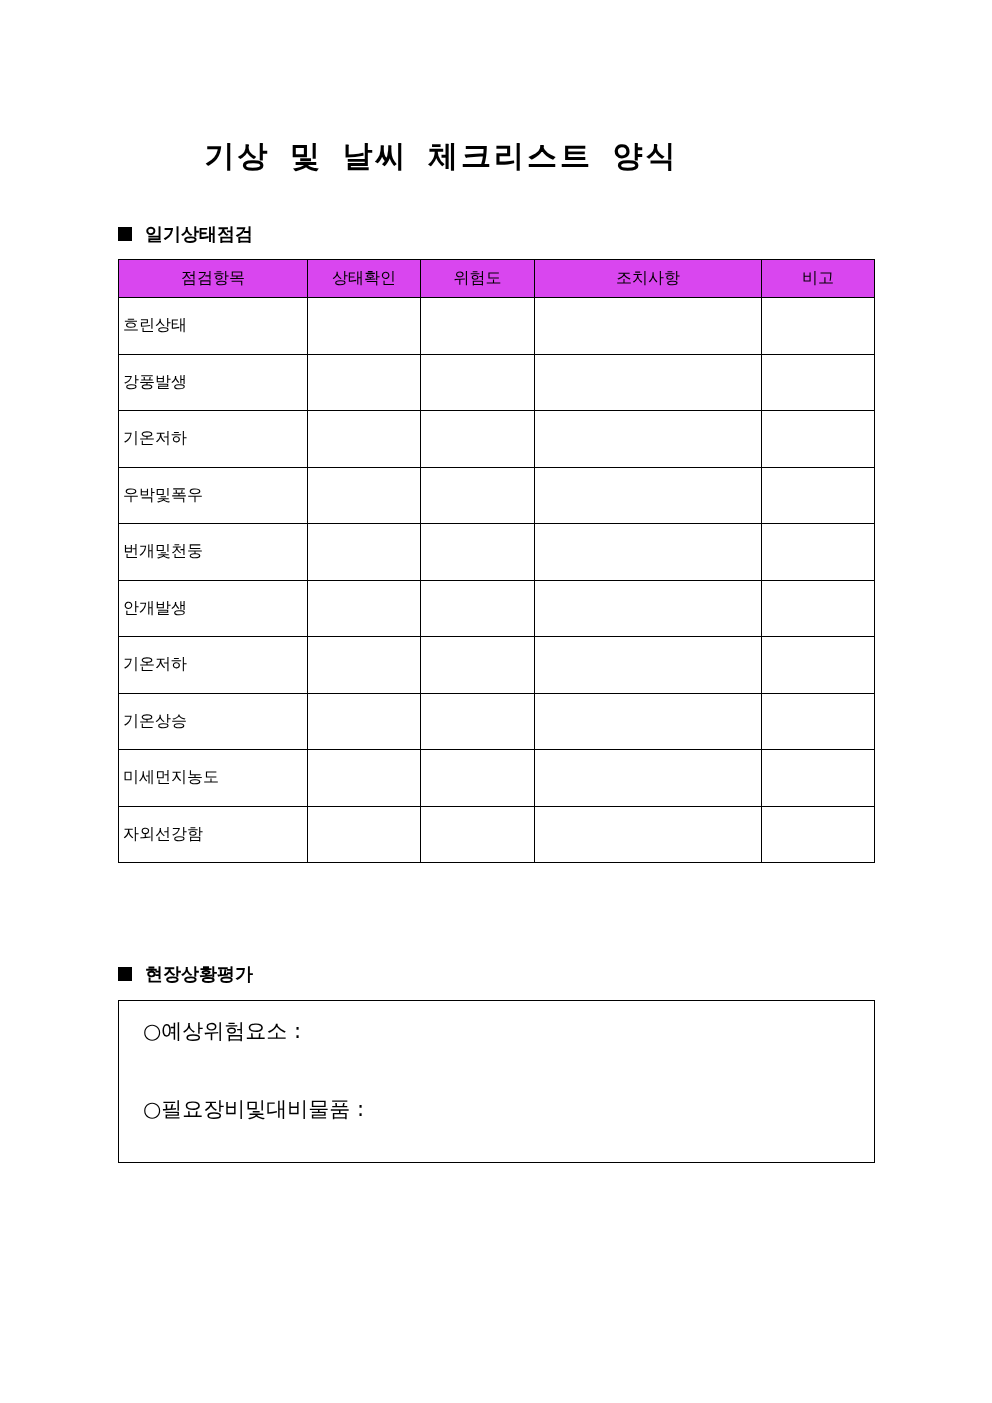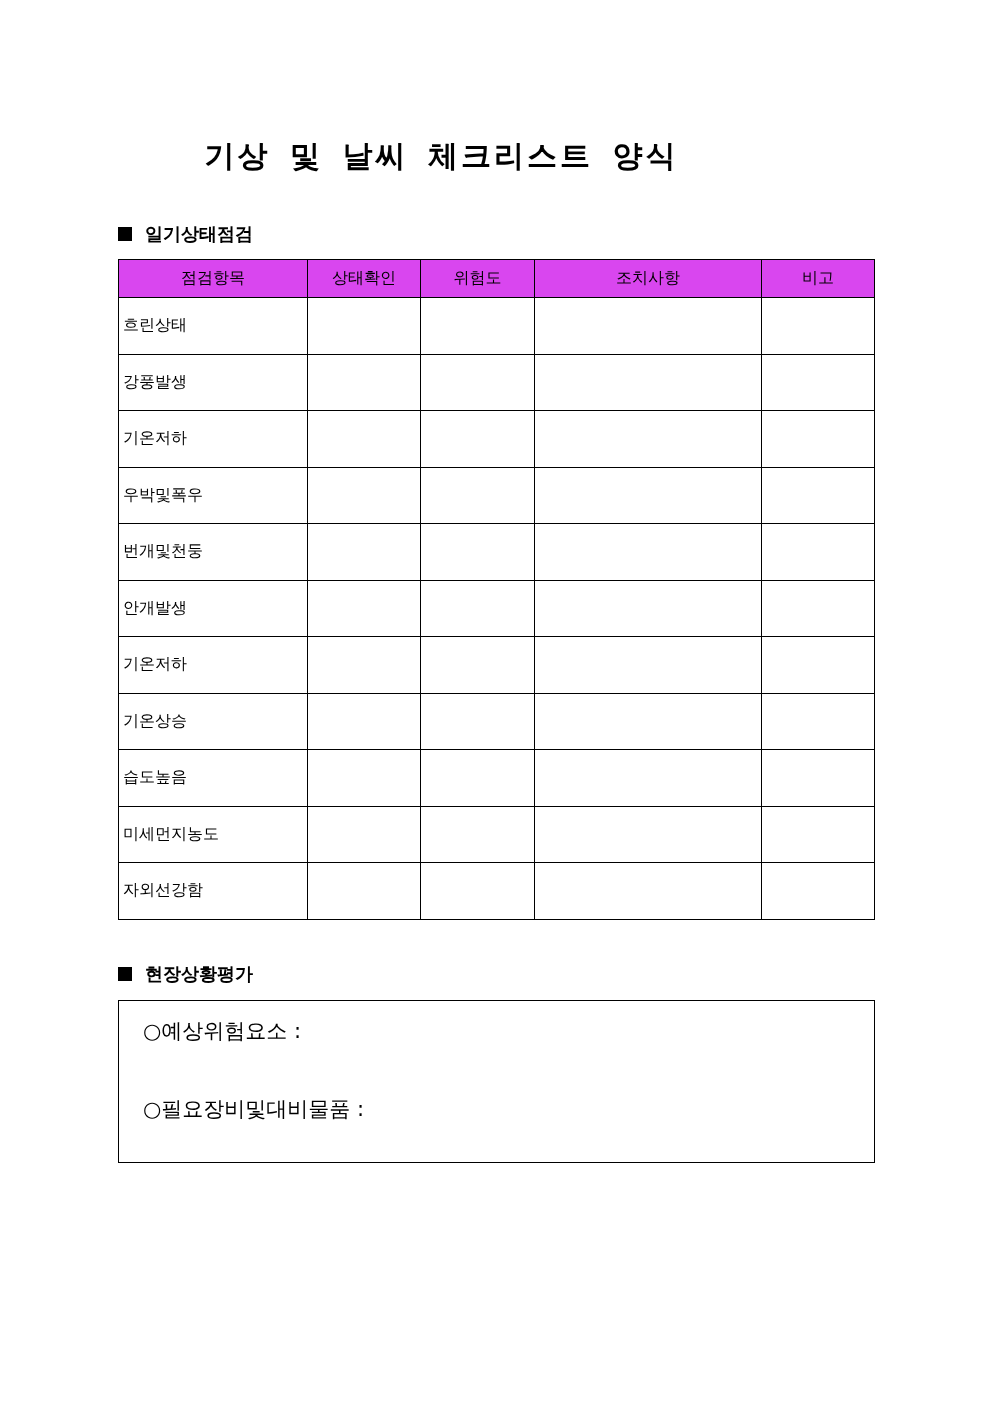--- a/index.html
+++ b/index.html
@@ -123,27 +123,20 @@
       <td></td>
     </tr>
     <tr>
       <td class="item">기온상승</td>
       <td></td>
       <td></td>
       <td></td>
       <td></td>
     </tr>
     <tr>
-      <td class="item">습도높음</td>
-      <td></td>
-      <td></td>
-      <td></td>
-      <td></td>
-    </tr>
-    <tr>
       <td class="item">미세먼지농도</td>
       <td></td>
       <td></td>
       <td></td>
       <td></td>
     </tr>
     <tr>
       <td class="item">자외선강함</td>
       <td></td>
       <td></td>

